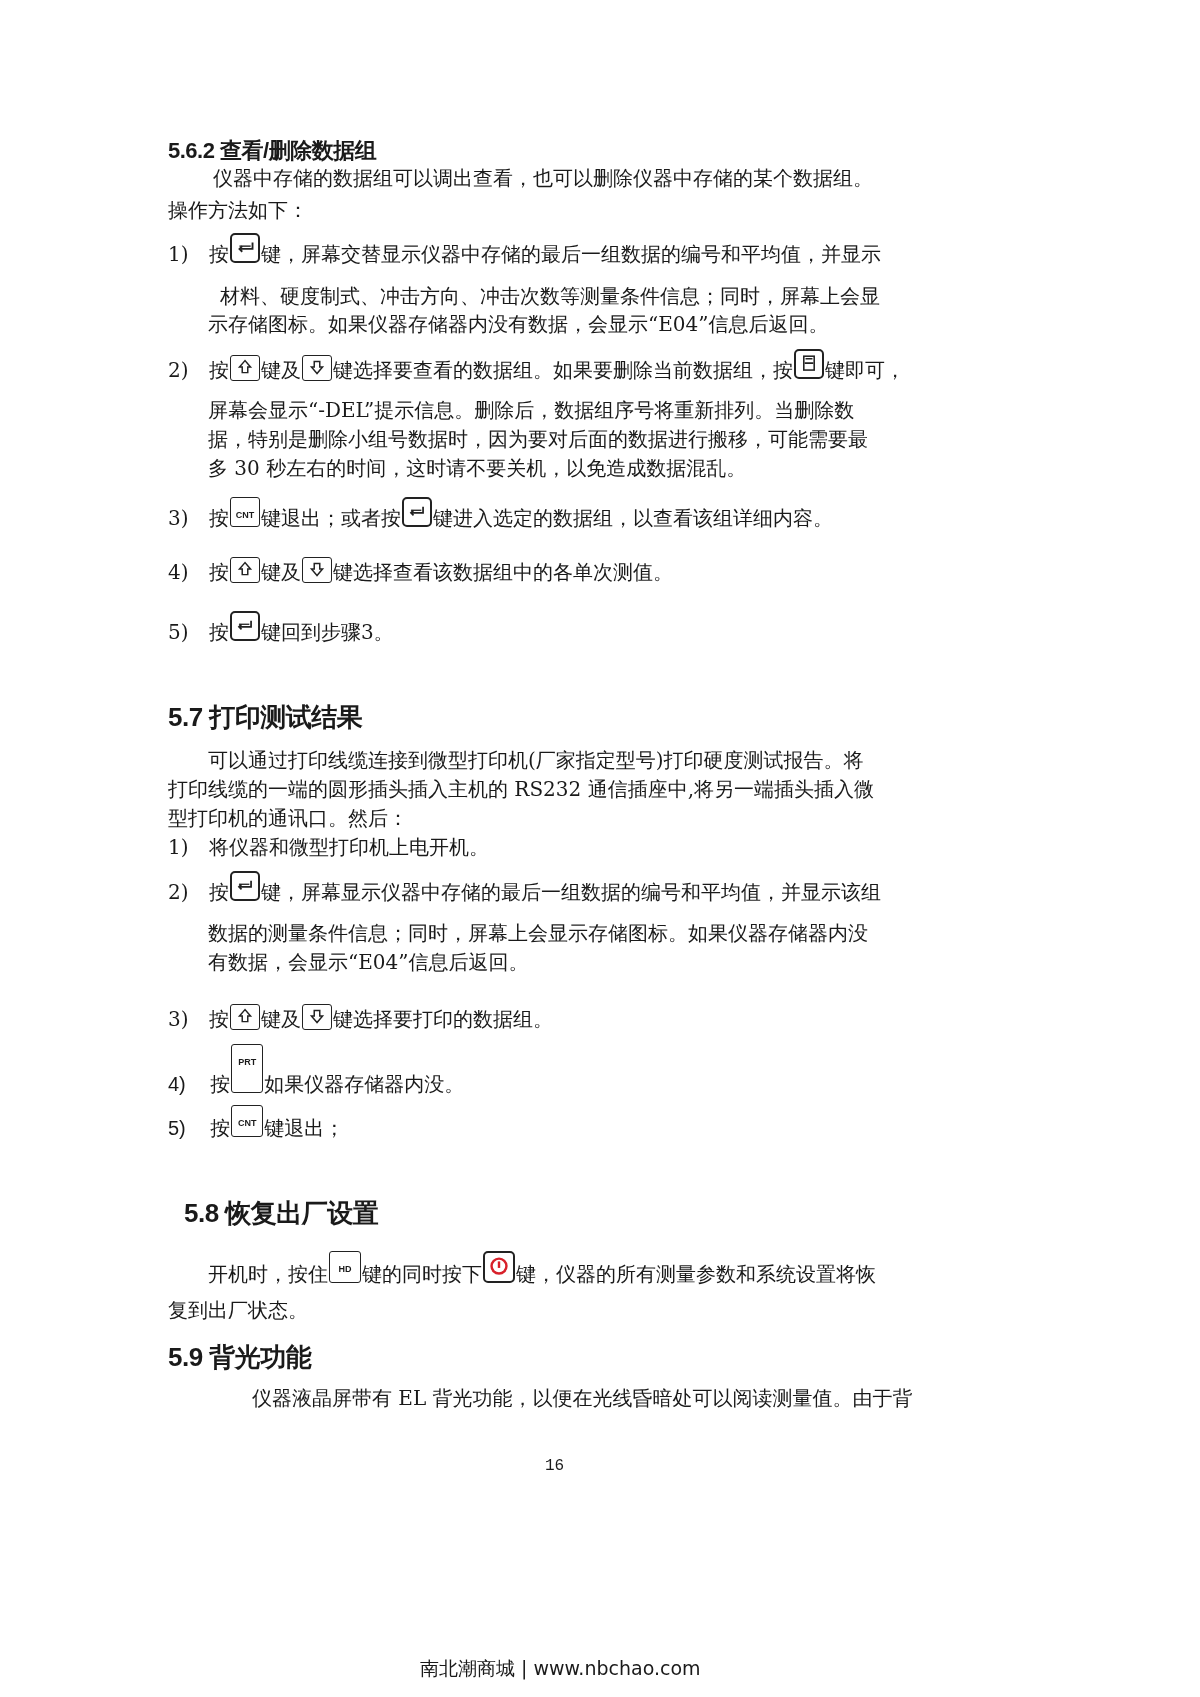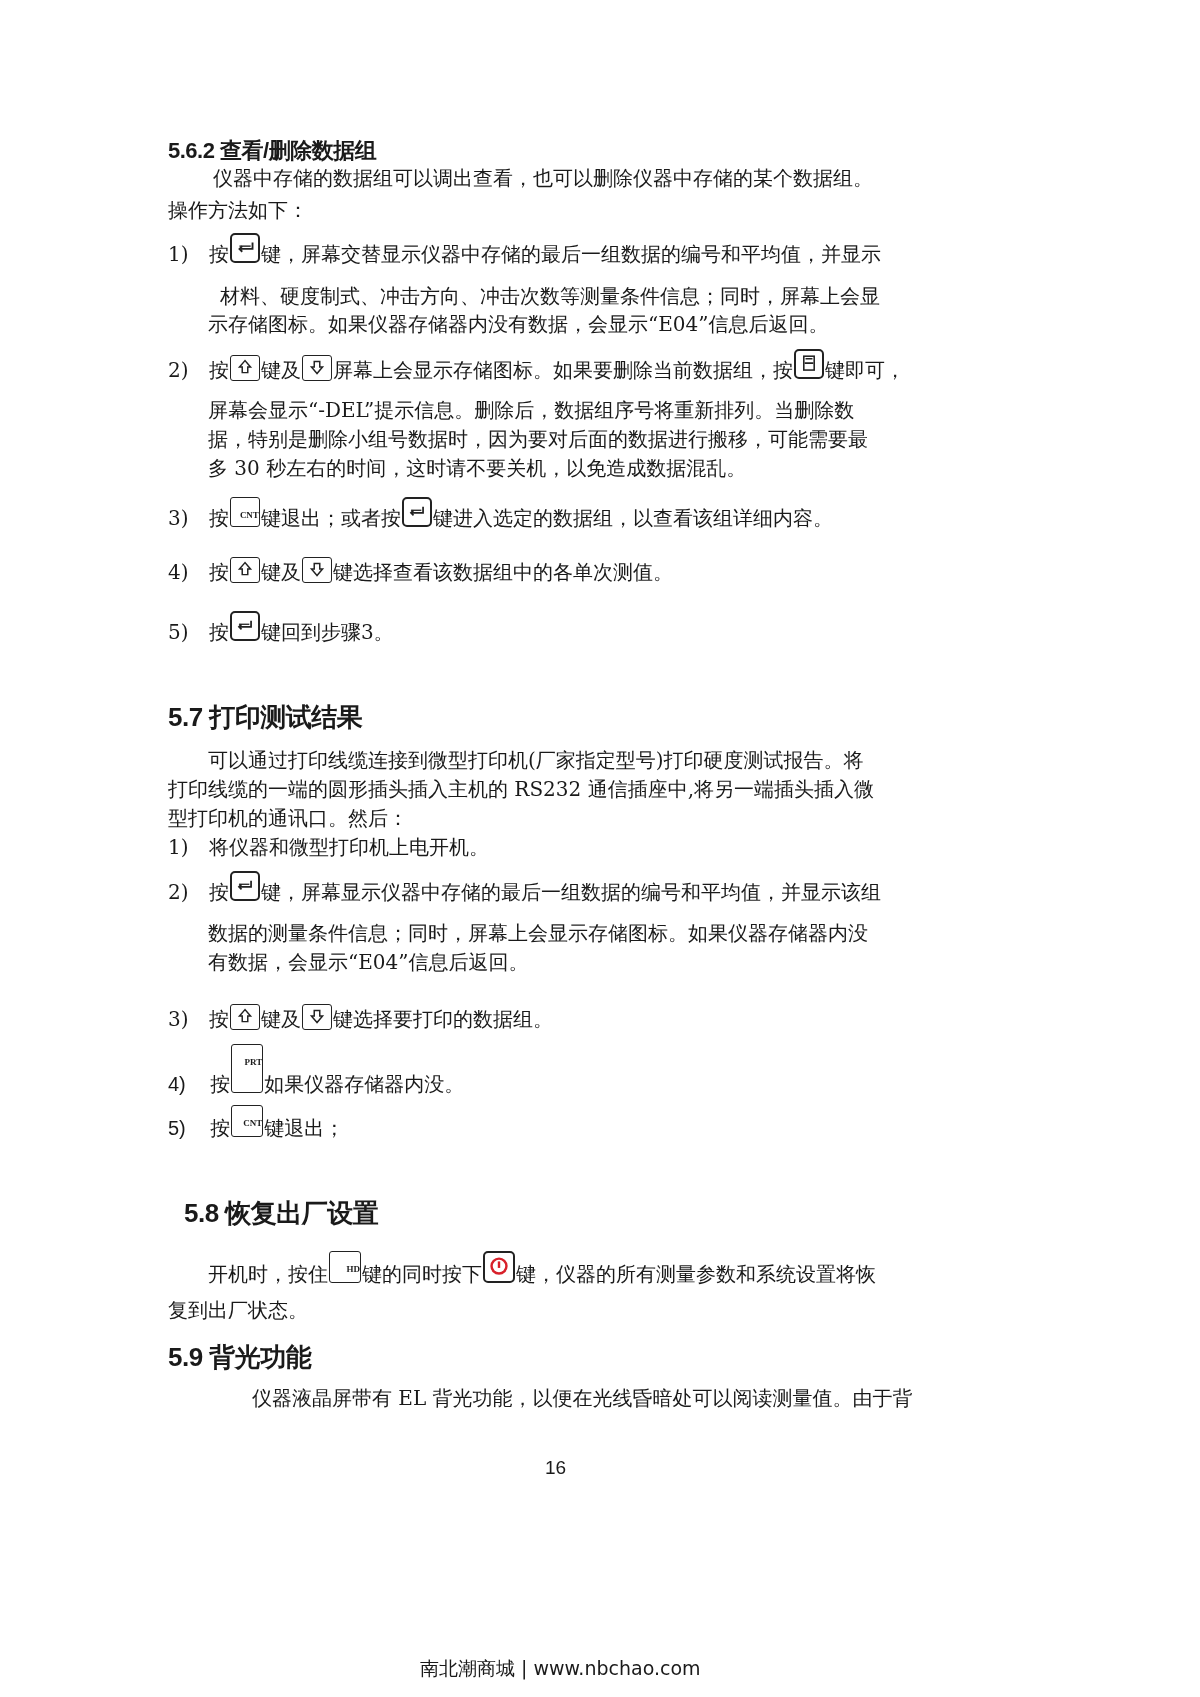--- a/index.html
+++ b/index.html
@@ -8,24 +8,24 @@
   .abs { position:absolute; white-space:nowrap; }
   .h3 { font-family:"Liberation Sans","DejaVu Sans",sans-serif; font-size:22px; font-weight:bold; letter-spacing:-0.5px; }
   .h2 { font-family:"Liberation Sans","DejaVu Sans",sans-serif; font-size:26px; font-weight:bold; letter-spacing:-0.5px; }
   .p  { font-size:20px; line-height:32px; }
   .num { font-family:"DejaVu Serif",serif; font-size:20px; }
   .numsans { font-family:"Liberation Sans",sans-serif; font-size:20px; }
   .key { display:inline-block; vertical-align:-4px; width:30px; height:26px; border:1.5px solid #222;
          border-radius:3px; position:relative; box-sizing:border-box; margin:0 1px; background:#fff; }
   .key.tall { height:30px; vertical-align:-2px; margin-top:-8px; }
   .key.bold { border-width:2.5px; border-radius:5px; }
-  .key .lbl { position:absolute; top:1px; left:0; right:0; text-align:right;
-              font-family:Liberation Serif, serif; font-size:9px; font-weight:bold; }
+  .key .lbl { position:absolute; top:1px; left:0; right:0; text-align:center;
+              font-family:Liberation Sans, sans-serif; font-size:9px; font-weight:bold; }
   .key svg { position:absolute; left:0; top:0; }
-  .footer-page { font-family:Liberation Sans, sans-serif; font-size:19px; }
+  .footer-page { font-family:Liberation Mono, monospace; font-size:16px; }
   .footer-brand { font-family:"DejaVu Sans",sans-serif; font-size:19px; }
 </style>
 </head>
 <body>
 
 <svg width="0" height="0" style="position:absolute">
   <defs>
     <symbol id="sym-enter" viewBox="0 0 30 26">
         <path d="M22 7 V14 H8 M11 11 L8 14 L11 17" fill="none" stroke="#222" stroke-width="2"></path>
         <path d="M8 11 H20" stroke="#222" stroke-width="1.5"></path>
@@ -59,21 +59,21 @@
 </div>
 <div class="abs p" style="left:220px;top:280px;">材料、硬度制式、冲击方向、冲击次数等测量条件信息；同时，屏幕上会显</div>
 <div class="abs p" style="left:208px;top:308px;">示存储图标。如果仪器存储器内没有数据，会显示“E04”信息后返回。</div>
 
 <div class="abs p" style="left:168px;top:354px;">
   <span class="num">2)</span>
   <span style="margin-left:14px">按</span><span class="key"><svg width="28" height="24">
         <use href="#sym-up"></use>
       </svg></span><span>键及</span><span class="key"><svg width="28" height="24">
         <use href="#sym-down"></use>
-      </svg></span><span>屏幕上会显示存储图标。如果要删除当前数据组，按</span><span class="key tall bold"><svg width="26" height="26">
+      </svg></span><span>键选择要查看的数据组。如果要删除当前数据组，按</span><span class="key tall bold"><svg width="26" height="26">
         <use href="#sym-save"></use>
       </svg></span><span>键即可，</span>
 </div>
 <div class="abs p" style="left:208px;top:394px;">屏幕会显示“-DEL”提示信息。删除后，数据组序号将重新排列。当删除数</div>
 <div class="abs p" style="left:208px;top:423px;">据，特别是删除小组号数据时，因为要对后面的数据进行搬移，可能需要最</div>
 <div class="abs p" style="left:208px;top:452px;">多 30 秒左右的时间，这时请不要关机，以免造成数据混乱。</div>
 
 <div class="abs p" style="left:168px;top:502px;">
   <span class="num">3)</span>
   <span style="margin-left:14px">按</span><span class="key tall"><span class="lbl">CNT</span></span><span>键退出；或者按</span><span class="key tall bold"><svg width="26" height="26">

